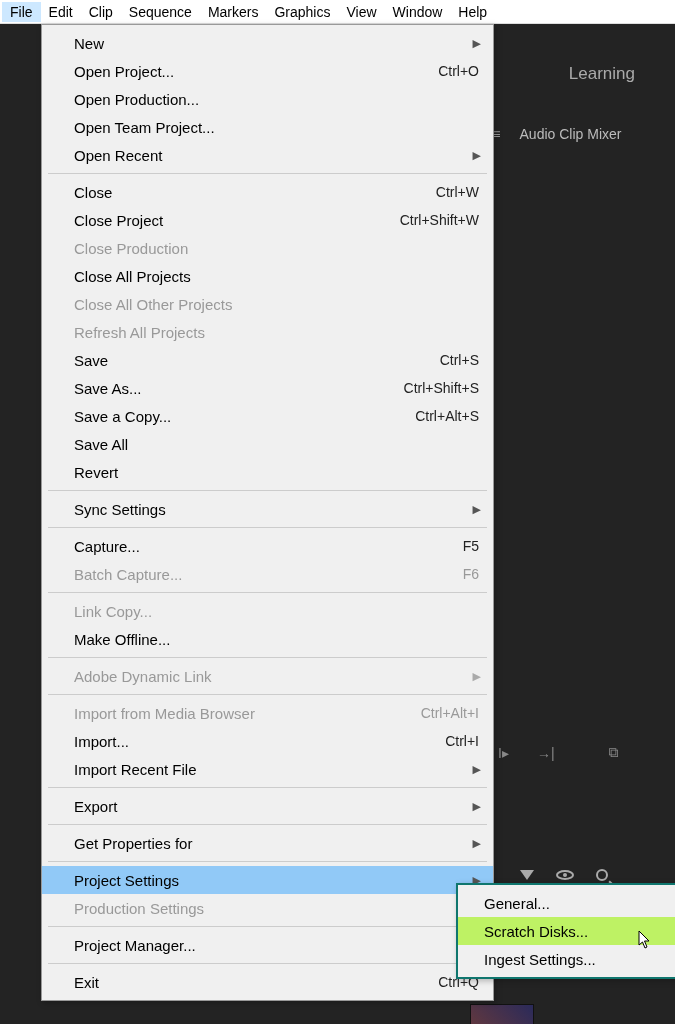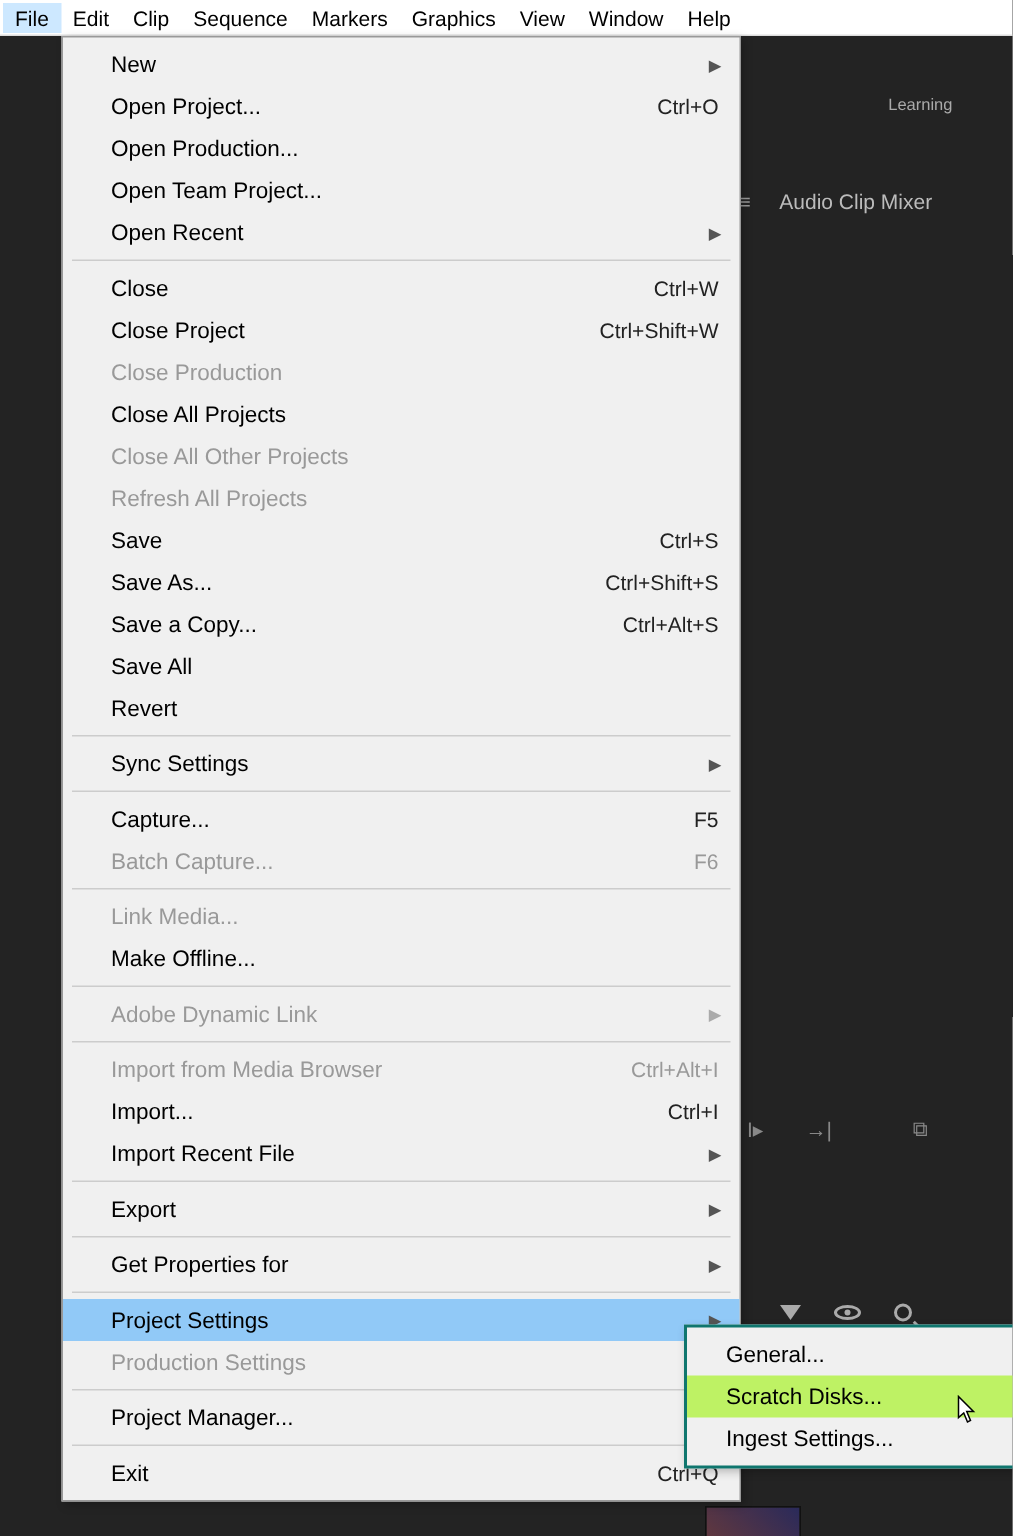--- a/index.html
+++ b/index.html
@@ -39,21 +39,21 @@
     top: 24px;
     left: 0;
     right: 0;
     bottom: 0;
     background: #232323;
   }
   .workspace-tab {
     position: absolute;
     top: 40px; right: 40px;
     color: #aaa;
-    font-size: 11px;
+    font-size: 17px;
   }
   .panel-strip {
     position: absolute;
     top: 96px; left: 430px; right: 6px;
     color: #bbb;
     font-size: 14px;
     display: flex;
     gap: 18px;
     align-items: center;
   }
@@ -279,21 +279,21 @@
     <div class="mi">
       <span class="label">Capture...</span>
       <span class="shortcut">F5</span>
     </div>
     <div class="mi disabled">
       <span class="label">Batch Capture...</span>
       <span class="shortcut">F6</span>
     </div>
     <div class="sep"></div>
     <div class="mi disabled">
-      <span class="label">Link Media...</span>
+      <span class="label">Link Copy...</span>
     </div>
     <div class="mi">
       <span class="label">Make Offline...</span>
     </div>
     <div class="sep"></div>
     <div class="mi disabled">
       <span class="label">Adobe Dynamic Link</span>
       <span class="arrow">▶</span>
     </div>
     <div class="sep"></div>

